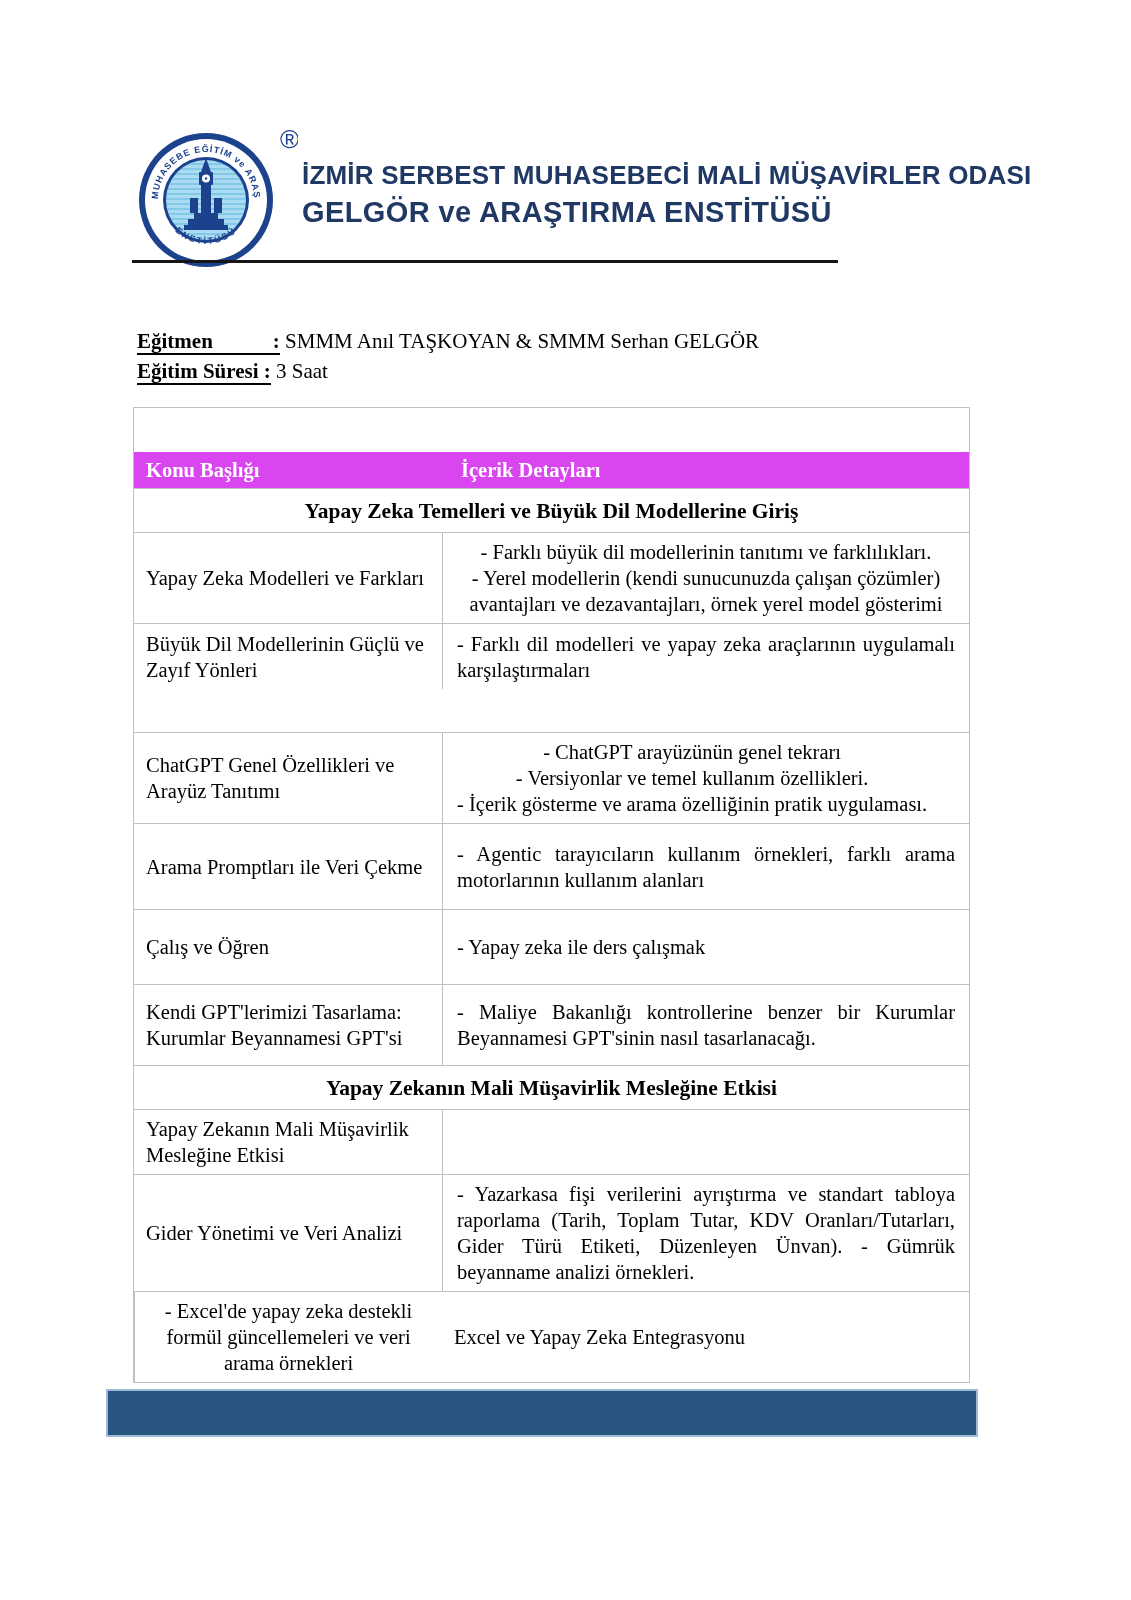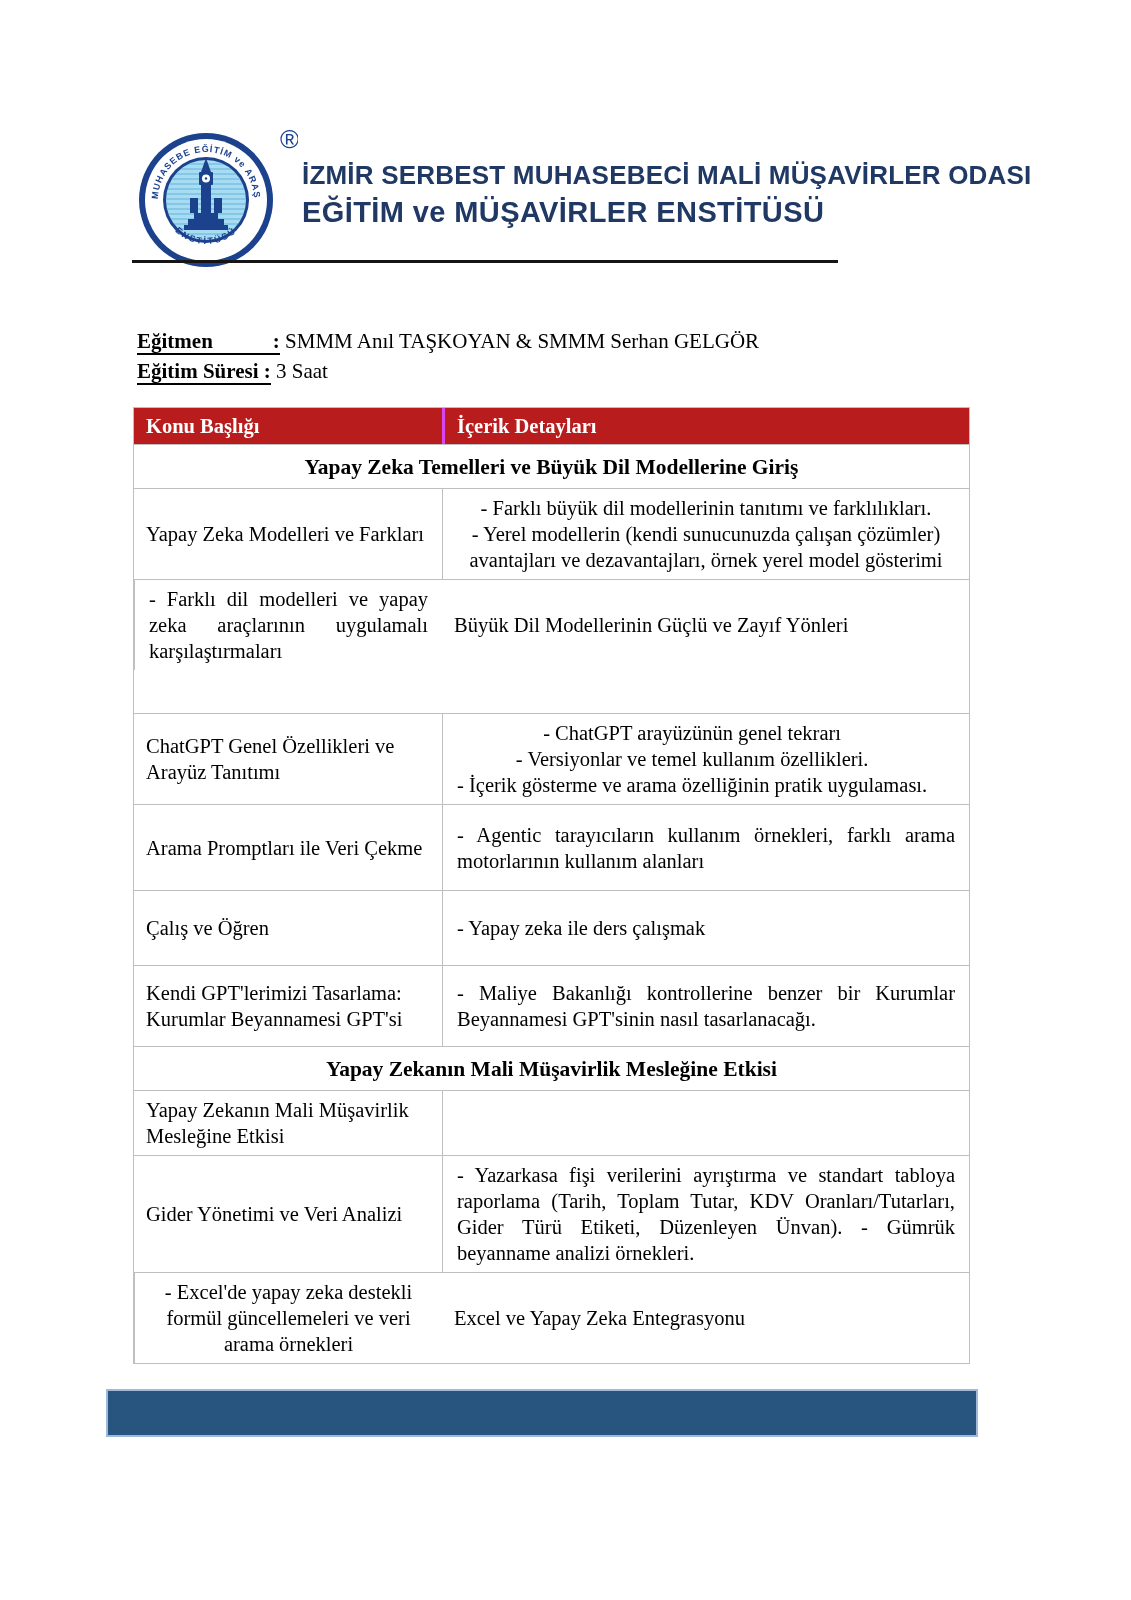--- a/index.html
+++ b/index.html
@@ -28,23 +28,23 @@
   .info .val{font-weight:400;}
 
   
   .course-table{
     position:absolute;left:133px;top:407px;width:837px;
     border:1px solid #BFBFBF;box-sizing:border-box;
     font-size:20.5px;line-height:26px;
   }
   .trow{display:grid;grid-template-columns:308px 1fr;border-top:1px solid #BFBFBF;box-sizing:border-box;}
   .trow:first-child{border-top:none;}
-  .thead{background:#b91c1c;color:#fff;font-weight:700;min-height:36px;border-top:none;}
+  .thead{background:#d946ef;color:#fff;font-weight:700;min-height:36px;border-top:none;margin-top:44px;}
   .thead .cell{display:flex;align-items:center;padding:2px 12px;}
-  .thead .cell.c2{border-left:3px solid #d946ef;}
+  .thead .cell.c2{border-left:7px solid #d946ef;}
   .sec{min-height:43px;display:flex;align-items:center;justify-content:center;
        font-weight:700;font-size:21.5px;text-align:left;border-top:1px solid #BFBFBF;}
   .cell{box-sizing:border-box;}
   .body .cell{display:flex;align-items:center;padding:6px 12px;}
   .body .cell.c2{border-left:1px solid #BFBFBF;padding:6px 14px;}
   .details{white-space:pre-line;text-align:center;}
   .just{text-align:justify;}
 
   .h-r1{min-height:87px;} .h-r2{min-height:66px;} .h-r3{min-height:78px;margin-top:43px;}
   .h-r4{min-height:86px;} .h-r5{min-height:75px;} .h-r6{min-height:81px;}
@@ -114,21 +114,21 @@
       <text font-family="Liberation Sans, sans-serif" font-size="9" font-weight="700" fill="#1C418D" letter-spacing="2">
         <textPath href="#arcBottom" startOffset="50%" text-anchor="middle">ENSTİTÜSÜ</textPath>
       </text>
 
       <text x="152" y="26" font-family="Liberation Sans, sans-serif" font-size="26" fill="#1C418D">®</text>
     </svg>
   </div>
 
   <div class="org-block">
     <div class="org-line1">İZMİR SERBEST MUHASEBECİ MALİ MÜŞAVİRLER ODASI</div>
-    <div class="org-line2">EĞİTİM ve MÜŞAVİRLER ENSTİTÜSÜ</div>
+    <div class="org-line2">GELGÖR ve ARAŞTIRMA ENSTİTÜSÜ</div>
   </div>
 
   <div class="head-rule"></div>
 
   <div class="info">
     <div class="row">
       <span class="ulabel"><b>Eğitmen</b><span class="gap"></span><b>:</b></span>
       <span class="val">SMMM Anıl TAŞKOYAN &amp; SMMM Serhan GELGÖR</span>
     </div>
     <div class="row">
@@ -148,24 +148,24 @@
 
     <div class="trow body h-r1">
       <div class="cell c1">Yapay Zeka Modelleri ve Farkları</div>
       <div class="cell c2">
           <div class="details">- Farklı büyük dil modellerinin tanıtımı ve farklılıkları.
 - Yerel modellerin (kendi sunucunuzda çalışan çözümler) avantajları ve dezavantajları, örnek yerel model gösterimi</div>
         </div>
     </div>
 
     <div class="trow body h-r2">
+      <div class="cell c1">Büyük Dil Modellerinin Güçlü ve Zayıf Yönleri</div>
       <div class="cell c2">
           <div class="details just">- Farklı dil modelleri ve yapay zeka araçlarının uygulamalı karşılaştırmaları</div>
         </div>
-      <div class="cell c1">Büyük Dil Modellerinin Güçlü ve Zayıf Yönleri</div>
     </div>
 
     <div class="trow body h-r3">
       <div class="cell c1">ChatGPT Genel Özellikleri ve Arayüz Tanıtımı</div>
       <div class="cell c2">
           <div class="details">- ChatGPT arayüzünün genel tekrarı
 - Versiyonlar ve temel kullanım özellikleri.
 - İçerik gösterme ve arama özelliğinin pratik uygulaması.</div>
         </div>
     </div>

